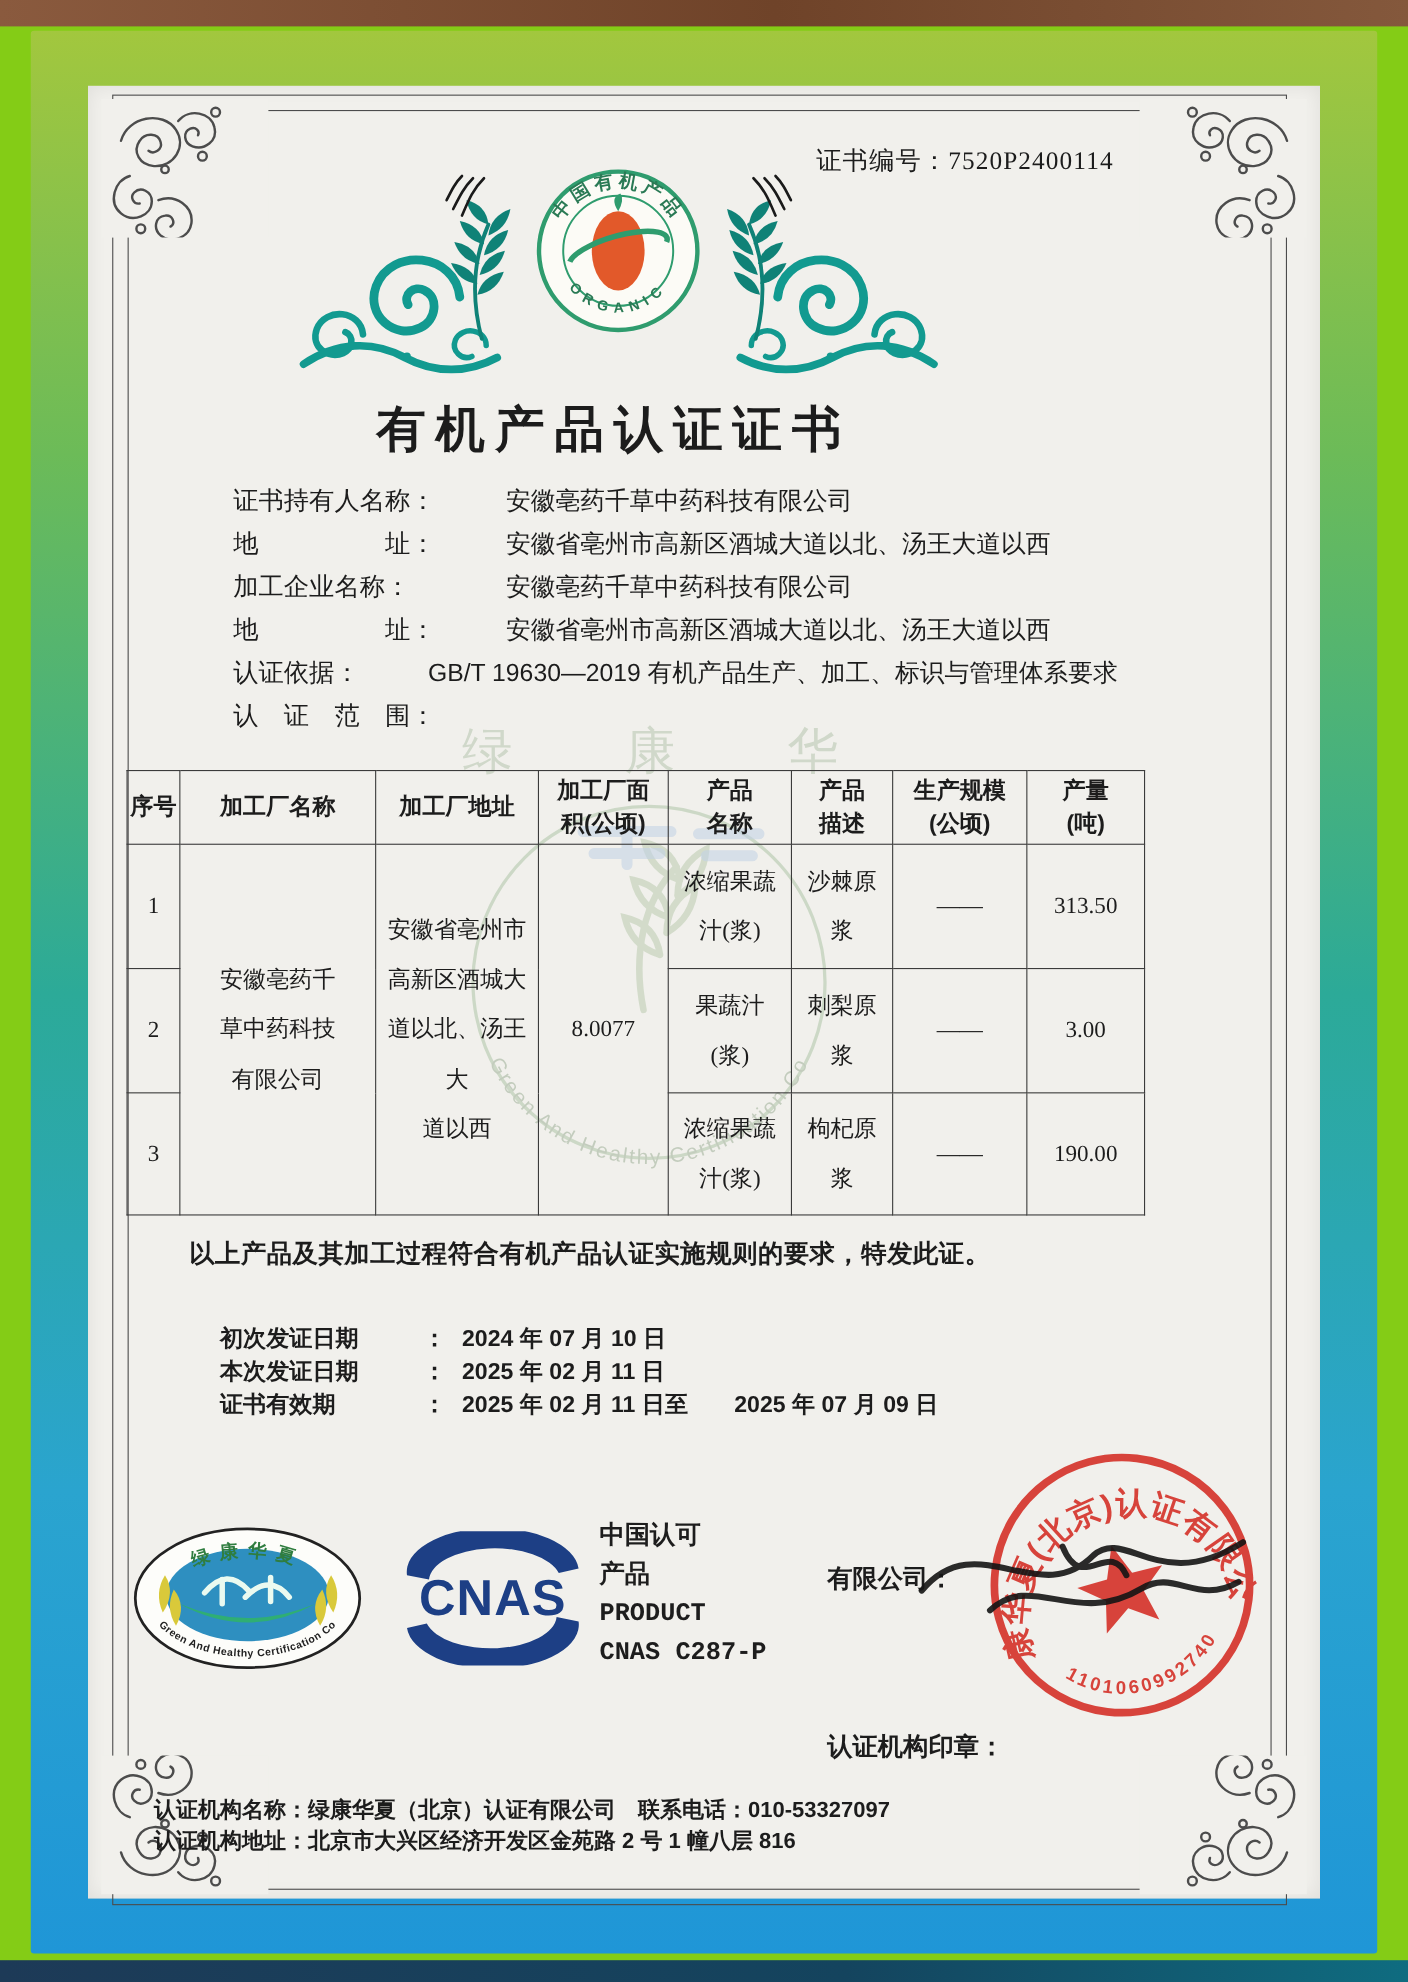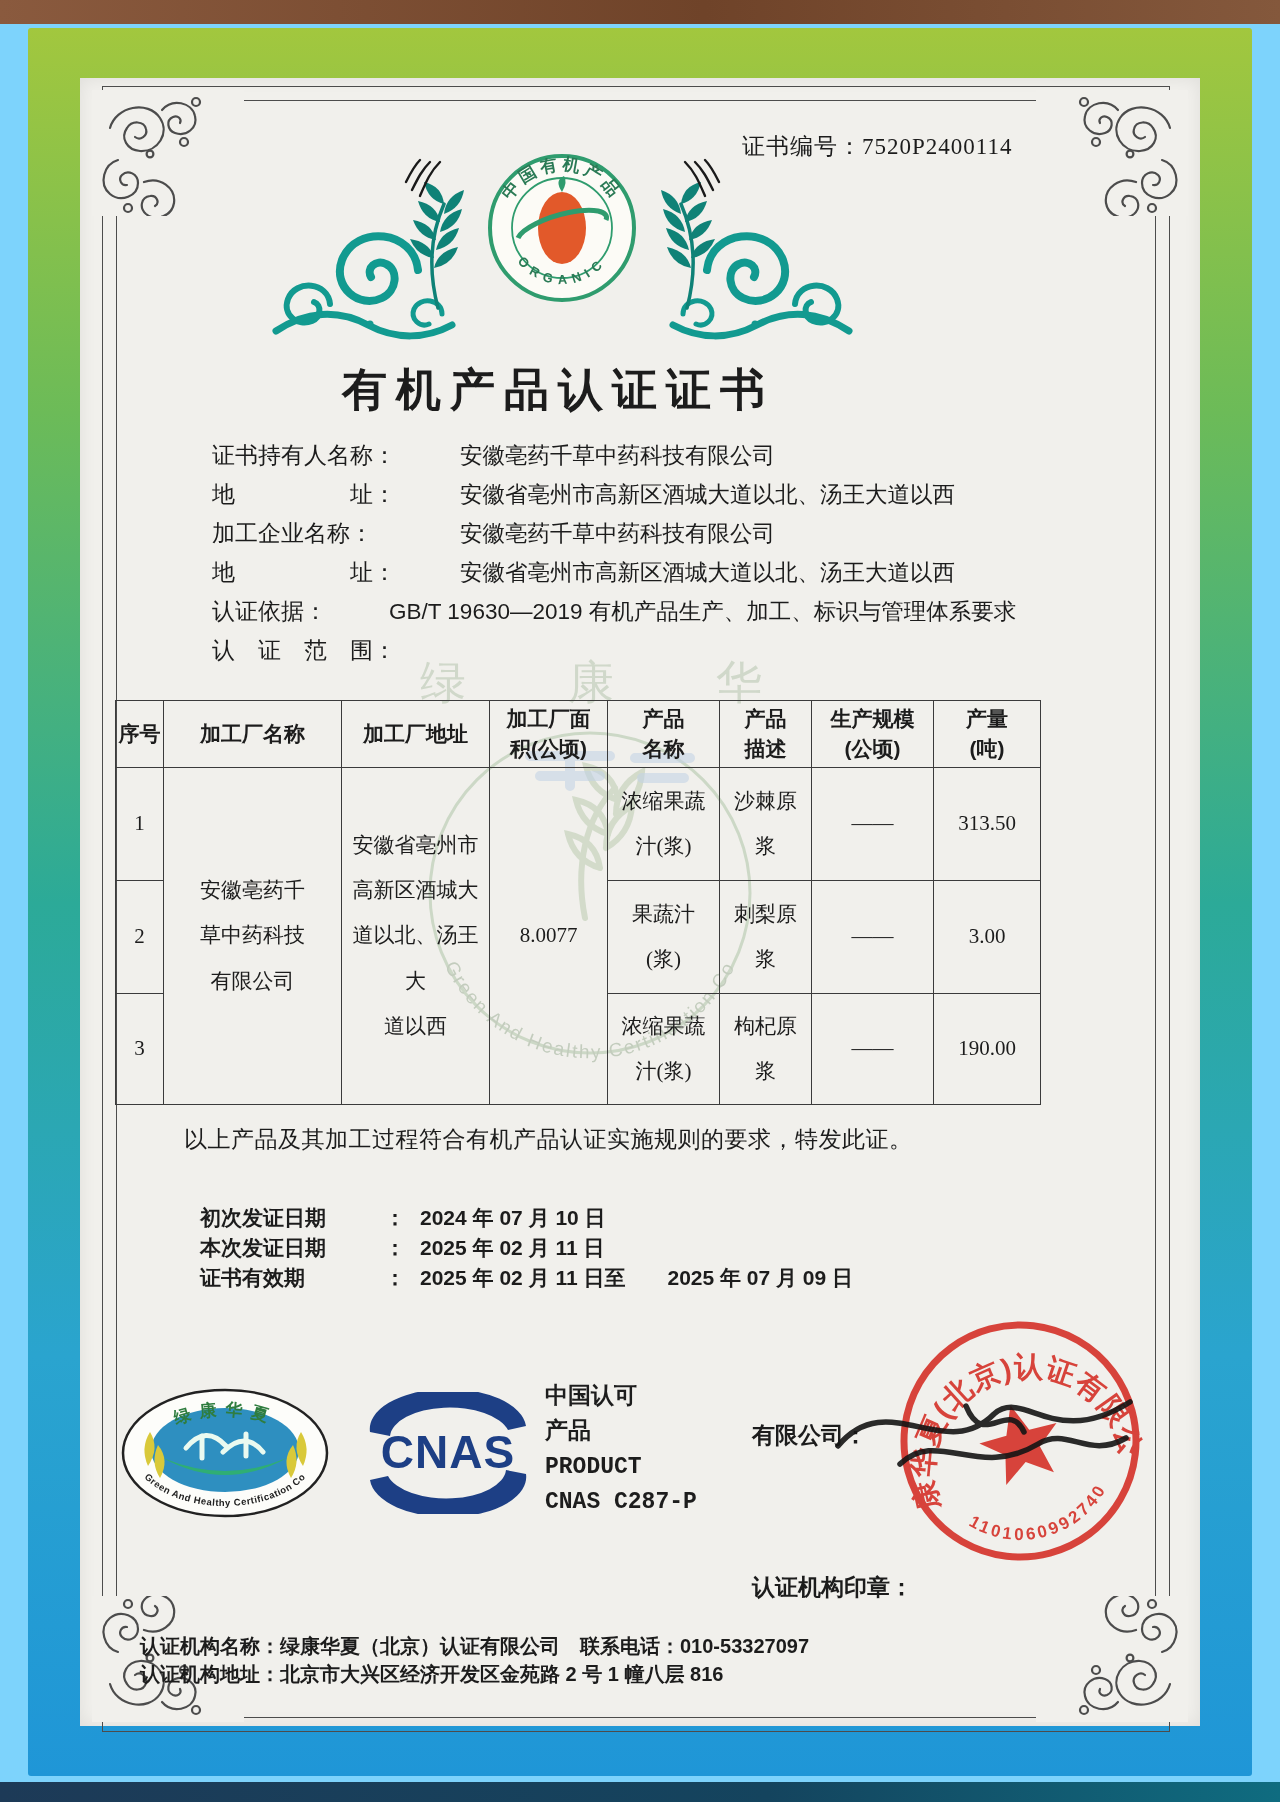--- a/index.html
+++ b/index.html
@@ -1,16 +1,16 @@
 <!DOCTYPE html>
 <html><head>
 <meta charset="utf-8">
 <style>
   html,body{margin:0;padding:0;background:#c9c4bb;}
-  .canvas{position:relative;width:1280px;height:1802px;margin:0 auto;background:#7dd3fc;overflow:hidden;
+  .canvas{position:relative;width:1280px;height:1802px;margin:0 auto;background:#84cc16;overflow:hidden;
           font-family:"Liberation Serif","DejaVu Serif",serif;color:#1c1c1c;}
   .strip-top{position:absolute;left:0;top:0;width:1280px;height:24px;background:linear-gradient(90deg,#8a5a3e,#6f4329 55%,#84583c);}
   .strip-bottom{position:absolute;left:0;top:1782px;width:1280px;height:20px;background:linear-gradient(90deg,#1d3a57,#14445e 60%,#0f6c80);}
   .band{position:absolute;left:28px;top:28px;width:1224px;height:1748px;border-radius:3px;
         background:linear-gradient(180deg,#a2c73e 0%,#6cbb58 22%,#2caa98 50%,#2aa4cf 76%,#1f96d7 100%);}
   .paper{position:absolute;left:80px;top:78px;width:1120px;height:1648px;background:#f1f0ec;
          box-shadow:inset 0 0 18px rgba(0,0,0,.08);}
   .frame{position:absolute;border:1.5px solid #4c4c4c;}
   .frame.outer{left:102px;top:86px;width:1066px;height:1644px;}
   .frame.inner{left:116px;top:100px;width:1038px;height:1616px;}
@@ -30,23 +30,23 @@
   .frow.w3 .lbl{width:177px;}
   .frow .val{font-family:"Liberation Sans","DejaVu Sans",sans-serif;font-size:22.5px;}
   .watermark{position:absolute;left:380px;top:638px;width:430px;height:450px;opacity:.3;z-index:0;}
   .ctable{position:absolute;left:115px;top:700px;width:925px;border-collapse:collapse;table-layout:fixed;z-index:1;}
   .ctable th,.ctable td{border:1.6px solid #3b3b3b;text-align:center;vertical-align:middle;white-space:pre-line;background:transparent;padding:0 2px;}
   .ctable th{font-family:"Liberation Sans","DejaVu Sans",sans-serif;font-size:21px;font-weight:bold;line-height:1.45;height:66px;}
   .ctable td{font-size:21px;line-height:2.15;}
   .ctable tr.r1 td{height:112px;}
   .ctable tr.r2 td{height:112px;}
   .ctable tr.r3 td{height:110px;}
-  .statement{position:absolute;left:184px;top:1124px;font-size:23px;font-weight:normal;letter-spacing:.5px;}
+  .statement{position:absolute;left:172px;top:1124px;font-size:23px;font-weight:bold;letter-spacing:.5px;}
   .dates{position:absolute;left:200px;top:1203px;font-family:"Liberation Sans","DejaVu Sans",sans-serif;font-weight:bold;font-size:21px;}
-  .drow{display:flex;height:30px;align-items:center;}
+  .drow{display:flex;height:30px;align-items:flex-start;}
   .drow .dl{width:170px;}
   .drow .dc{width:50px;text-align:center;}
   .acc-text{position:absolute;left:545px;top:1380px;font-family:Liberation Mono, monospace;font-weight:bold;font-size:23px;line-height:35px;color:#1d1d1d;}
   .sig-label{position:absolute;left:752px;top:1420px;font-family:"Liberation Sans","DejaVu Sans",sans-serif;font-weight:bold;font-size:23px;}
   .seal-label{position:absolute;left:752px;top:1524px;font-family:"Liberation Sans","DejaVu Sans",sans-serif;font-weight:bold;font-size:23px;margin-top:48px;}
   .oval-logo{position:absolute;left:118px;top:1386px;}
   .cnas-logo{position:absolute;left:348px;top:1392px;}
   .stamp{position:absolute;left:885px;top:1296px;transform:rotate(-15deg);z-index:3;}
   .signature{position:absolute;left:826px;top:1368px;z-index:4;}
   .footer{position:absolute;left:140px;top:1632px;width:1040px;text-align:left;

